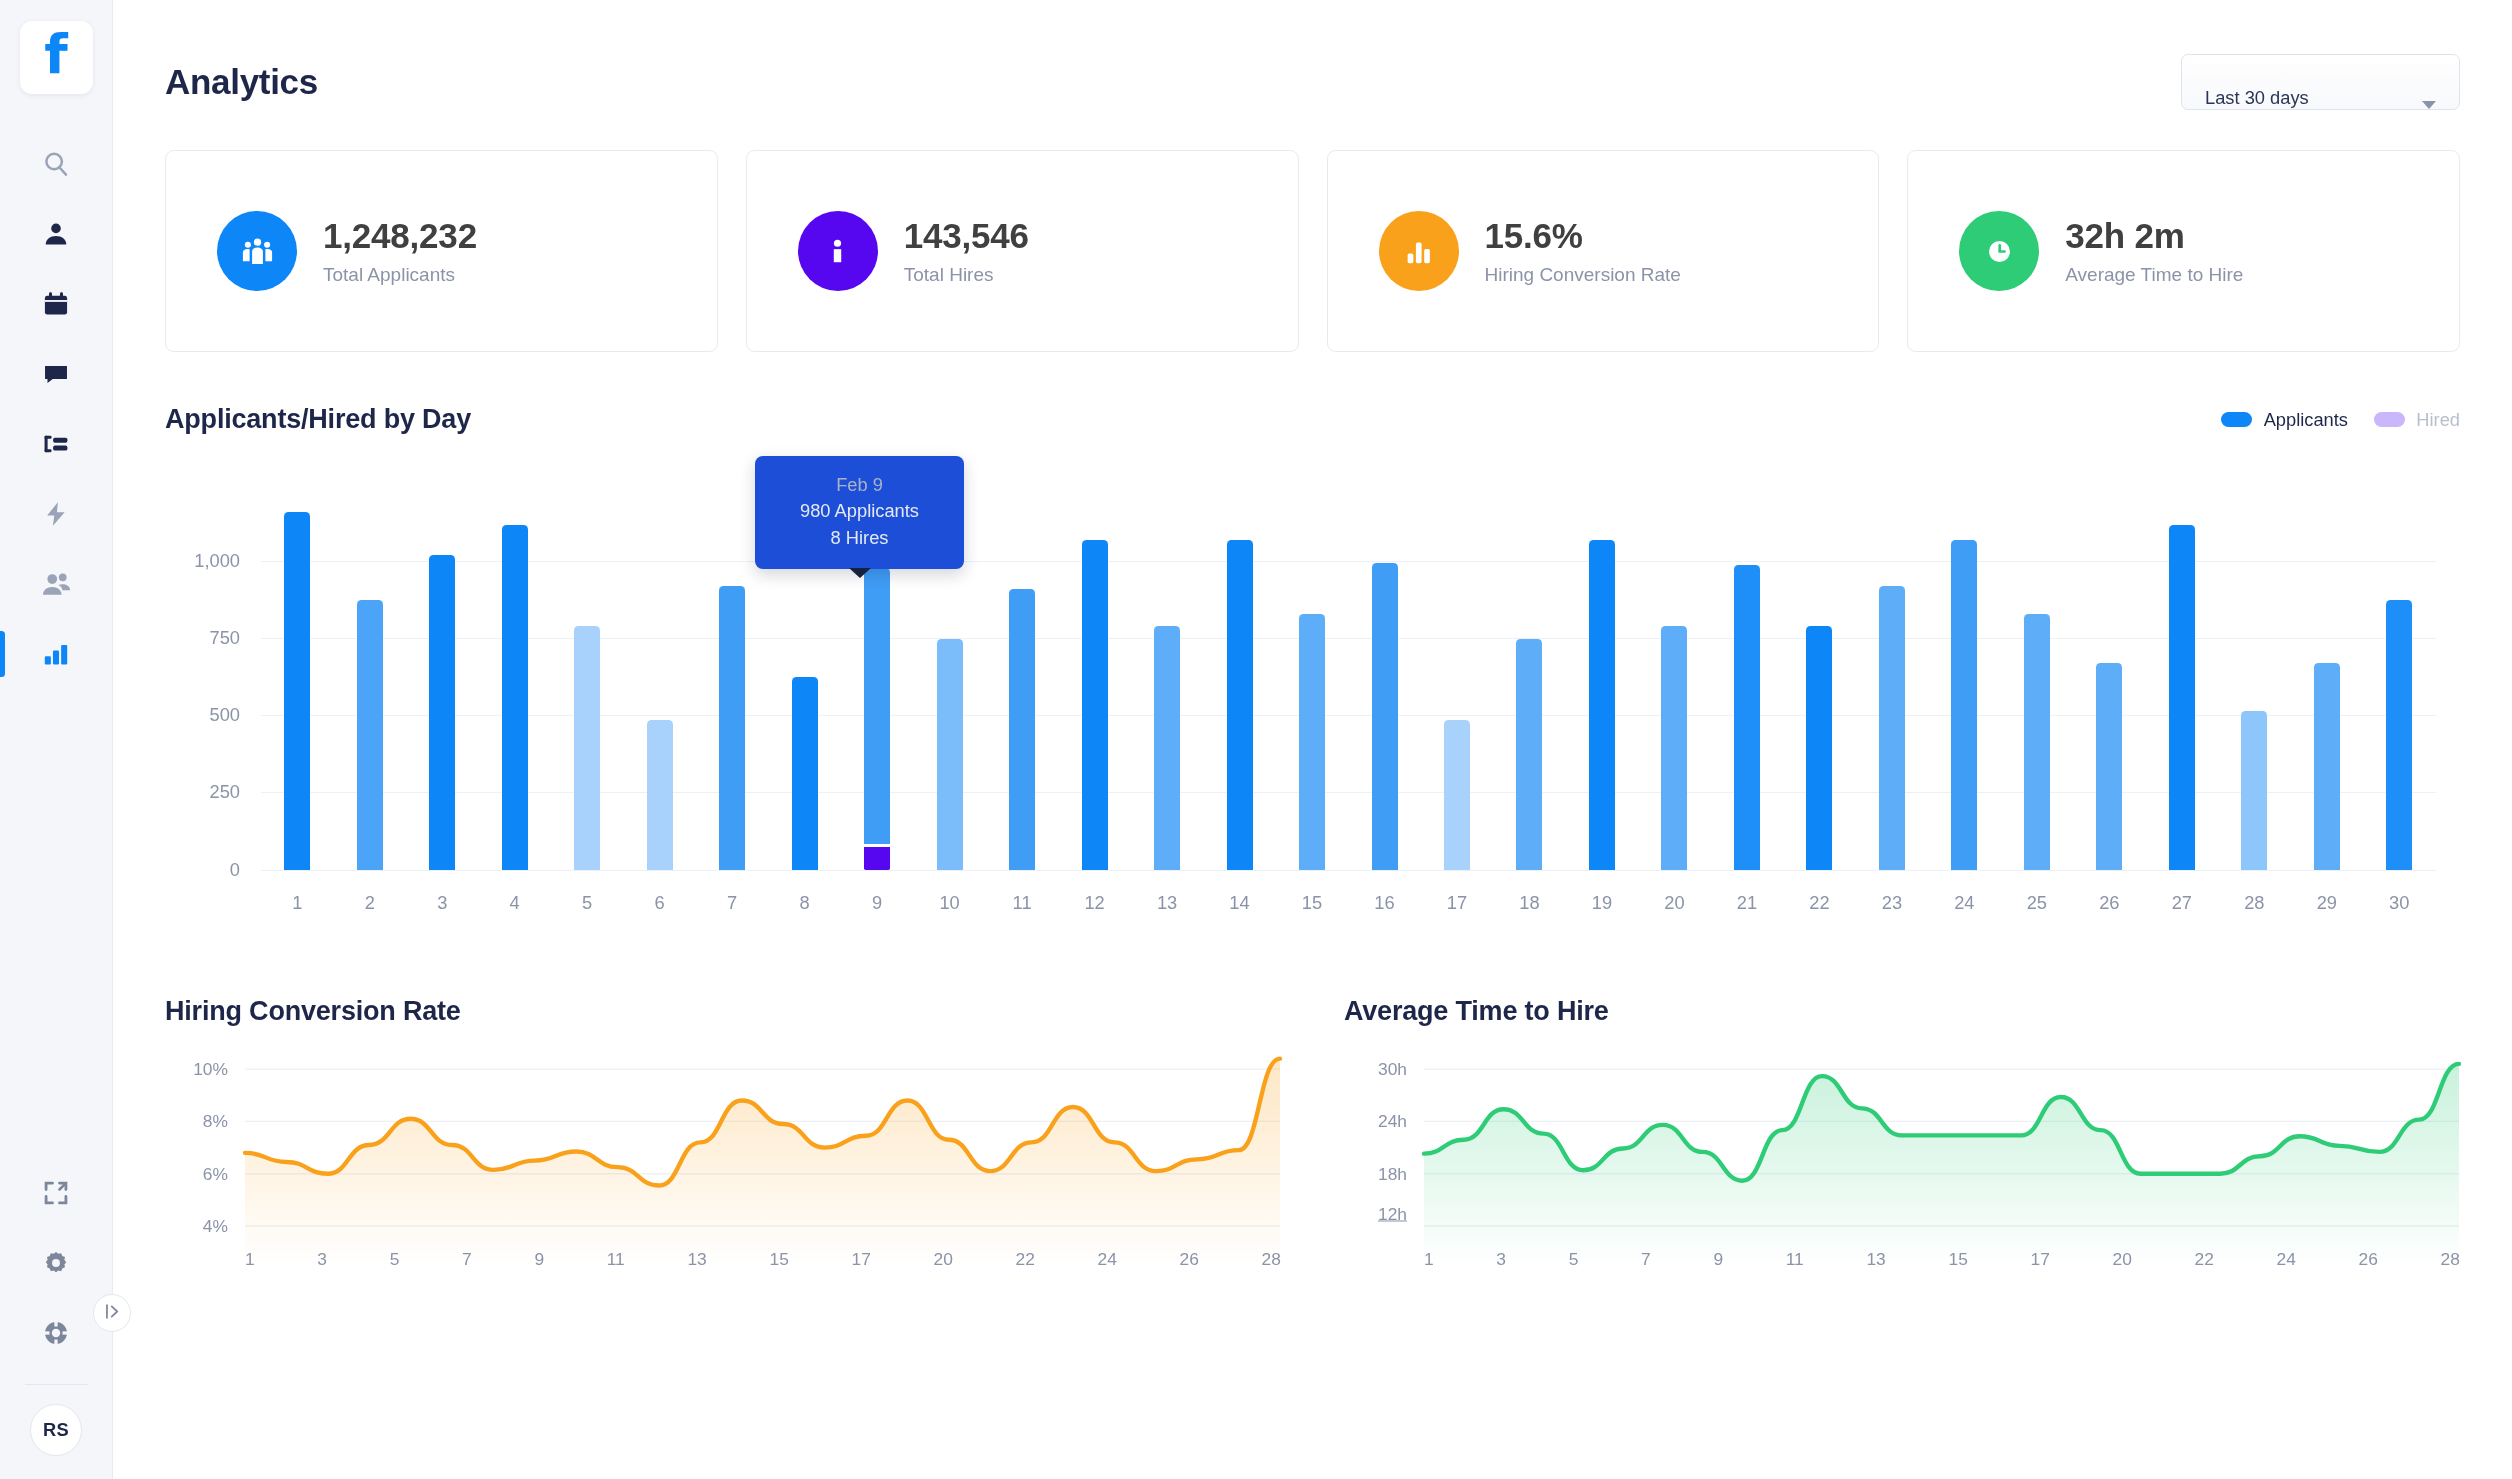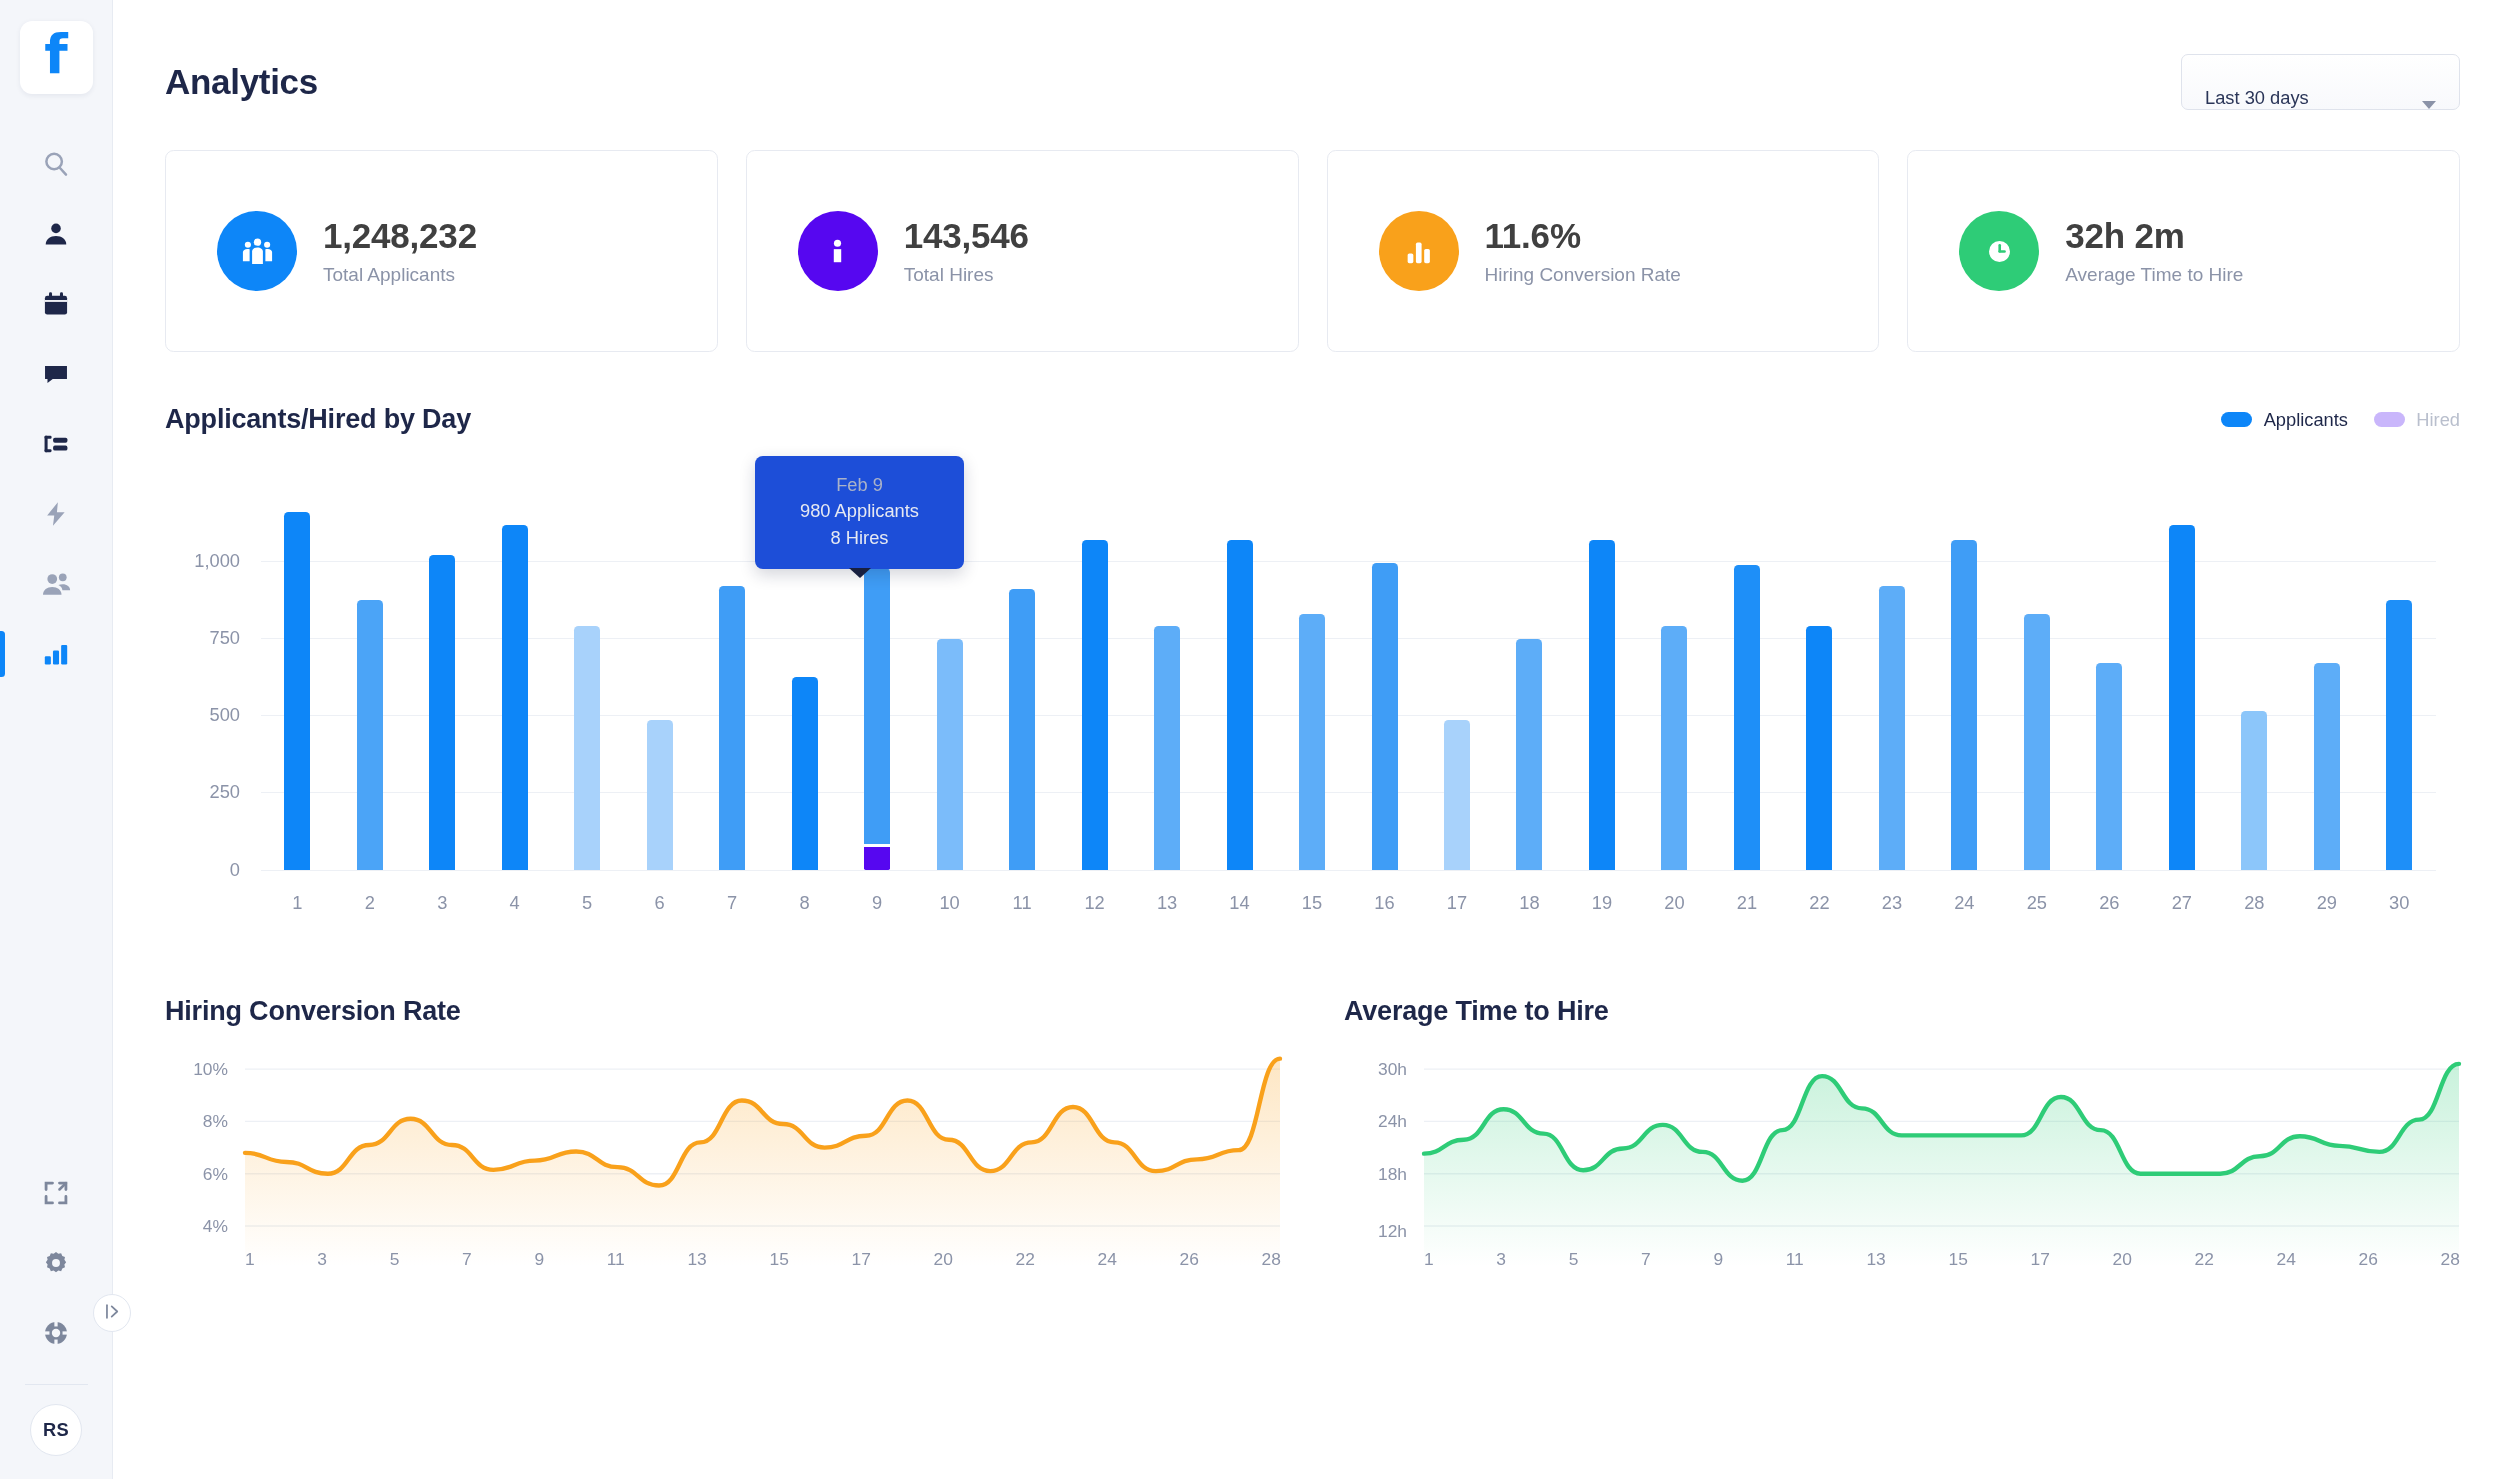--- a/index.html
+++ b/index.html
@@ -307,21 +307,21 @@
 
       <div class="kpi-card">
         <div class="kpi-icon" style="background:#f9a11b">
           <svg width="31" height="31" viewBox="0 0 24 24" fill="#ffffff">
               <rect x="3.6" y="13.5" width="4.4" height="7.5" rx="1.3"></rect>
               <rect x="10" y="5" width="4.4" height="16" rx="1.3"></rect>
               <rect x="16.4" y="10" width="4.4" height="11" rx="1.3"></rect>
             </svg>
         </div>
         <div>
-          <div class="kpi-value">11.6%</div>
+          <div class="kpi-value">15.6%</div>
           <div class="kpi-label">Hiring Conversion Rate</div>
         </div>
       </div>
 
       <div class="kpi-card">
         <div class="kpi-icon" style="background:#2ecc77">
           <svg width="33" height="33" viewBox="0 0 24 24">
               <circle cx="12" cy="12" r="7.6" fill="#ffffff"></circle>
               <rect x="11.2" y="6.6" width="1.9" height="6.2" rx=".9" fill="#2ecc77"></rect>
               <rect x="11.2" y="11" width="5.4" height="1.9" rx=".9" fill="#2ecc77"></rect>
@@ -544,21 +544,21 @@
               <div class="lw-xlabel">26</div>
               <div class="lw-xlabel">28</div>
             </div>
         </div>
       </section>
 
       <section class="lower-card">
         <h2 class="section-title">Average Time to Hire</h2>
         <div class="line-wrap">
           <div class="lw-ylabels" id="tt-ylabels">
-              <div class="lw-ylabel" style="top: 162px;">12h</div>
+              <div class="lw-ylabel" style="top: 145px; text-decoration: underline;">12h</div>
               <div class="lw-ylabel" style="top: 105px;">18h</div>
               <div class="lw-ylabel" style="top: 52px;">24h</div>
               <div class="lw-ylabel" style="top: 0px;">30h</div>
             </div>
           <div class="lw-plot" id="tt-plot"><svg width="1035" height="199" viewBox="0 0 1187 228">
     <defs>
                   <linearGradient id="tt-plot-grad" x1="0" y1="0" x2="0" y2="1">
       <stop offset="0%" stop-color="#2ecc77" stop-opacity="0.26"></stop>
       <stop offset="100%" stop-color="#2ecc77" stop-opacity="0.0"></stop>
     </linearGradient>

